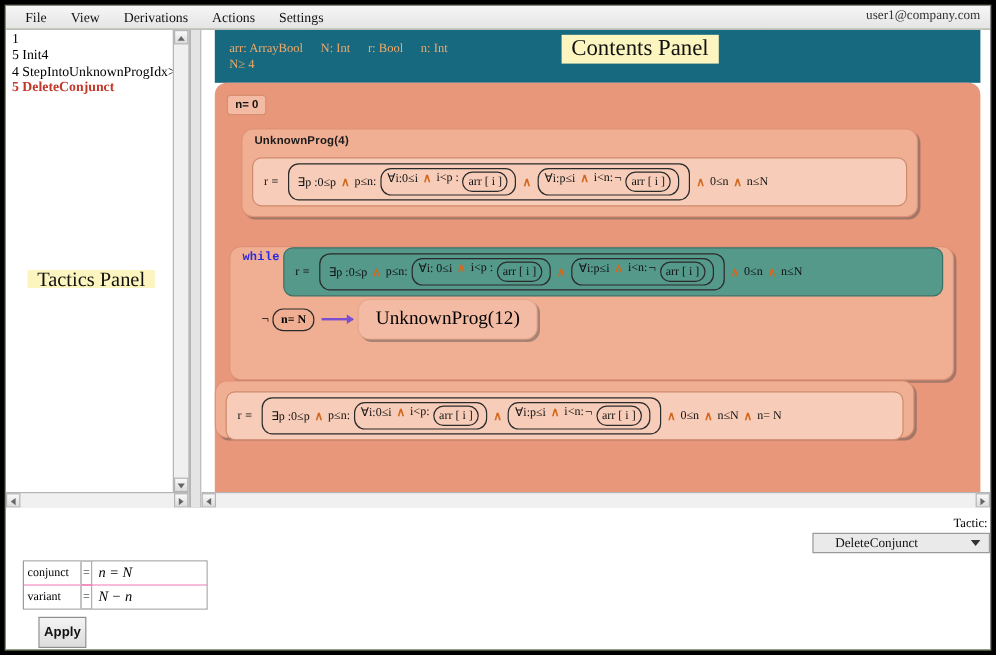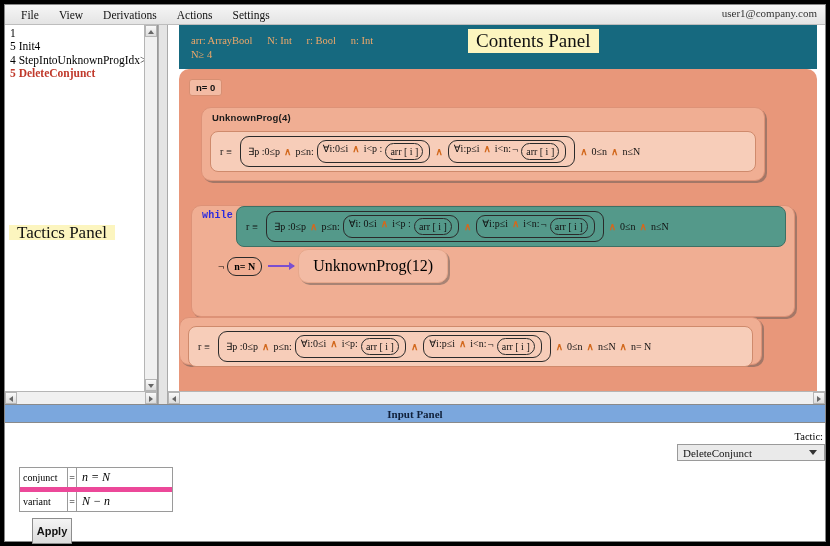--- a/index.html
+++ b/index.html
@@ -96,21 +96,21 @@
     background:#f3bba4;border:1px solid #d78f72;border-radius:3px;
     font-size:9.5px;font-weight:bold;padding:2px 6px;color:#111;
     font-family:"Liberation Sans",sans-serif;
   }
   .annot{
     background:#fcf5bf;color:#111;font-size:19px;
     padding:1px 8px;font-family:"Liberation Serif",serif;text-align:center;
   }
   .annot-contents{position:absolute;left:300px;top:4px;z-index:5;}
   .annot-tactics{
-    position:absolute;left:4px;top:200px;z-index:5;font-size:17px;
+    position:absolute;left:18px;top:200px;z-index:5;font-size:17px;
   }
   
   .blk{
     position:absolute;border-radius:10px;
     box-shadow:2px 2px 0 rgba(80,80,80,.45);
   }
   .blk-salmon{background:#f0ae93;border:1px solid #dd9277;}
   .blk-label{
     font-size:9.5px;font-family:"Liberation Sans",sans-serif;color:#1a1a1a;
     padding:4px 0 2px 10px;font-weight:bold;letter-spacing:.2px;
@@ -159,30 +159,30 @@
     font-size:11px;font-weight:bold;color:#10203a;
   }
   .input-body{
     height:118px;min-height:118px;background:#fff;position:relative;
     padding:8px 0 0 14px;box-sizing:border-box;
   }
   .tactic-row2{display:flex;align-items:flex-end;margin-bottom:6px;flex-direction:column;}
   .tactic-lbl{font-size:10.5px;margin-right:2px;padding-bottom:2px;}
   .combo{
     width:148px;height:17px;background:#eaeaea;border:1px solid #9a9a9a;
-    display:flex;align-items:center;font-size:11px;padding-left:5px;
+    display:flex;align-items:center;font-size:11px;padding-left:18px;
     position:relative;box-sizing:border-box;color:#111;
   }
   .combo .cv{flex:1;}
   .combo .carat{
     width:0;height:0;border-left:4px solid transparent;border-right:4px solid transparent;
     border-top:5px solid #333;margin-right:7px;
   }
   .fields{border:1px solid #9a9a9a;width:152px;background:#fff;}
-  .fld{display:flex;align-items:stretch;height:19px;border-bottom:5px solid #ec4899;}
+  .fld{display:flex;align-items:stretch;height:19px;border-bottom:1px solid #ec4899;}
   .fld:last-child{border-bottom:none;}
   .fld-name{
     width:44px;min-width:44px;font-size:10px;display:flex;align-items:center;
     padding-left:3px;border-right:1px solid #9a9a9a;background:#fff;
   }
   .fld-eq{
     width:8px;min-width:8px;display:flex;align-items:center;justify-content:center;
     font-size:10px;border-right:1px solid #9a9a9a;
   }
   .fld-val{
@@ -369,21 +369,20 @@
         <div class="arrow-lt">
             <div class="tri lt"></div>
           </div>
         <div class="arrow-rt">
             <div class="tri rt"></div>
           </div>
       </div>
     </div>
   </div>
 
-  <div class="input-title">Input Panel</div>
 
   <div class="input-body">
 
     <div class="tactic-row2">
       <div class="tactic-lbl">Tactic:</div>
       <div class="combo">
         <span class="cv">DeleteConjunct</span>
         <span class="carat"></span>
       </div>
     </div>

